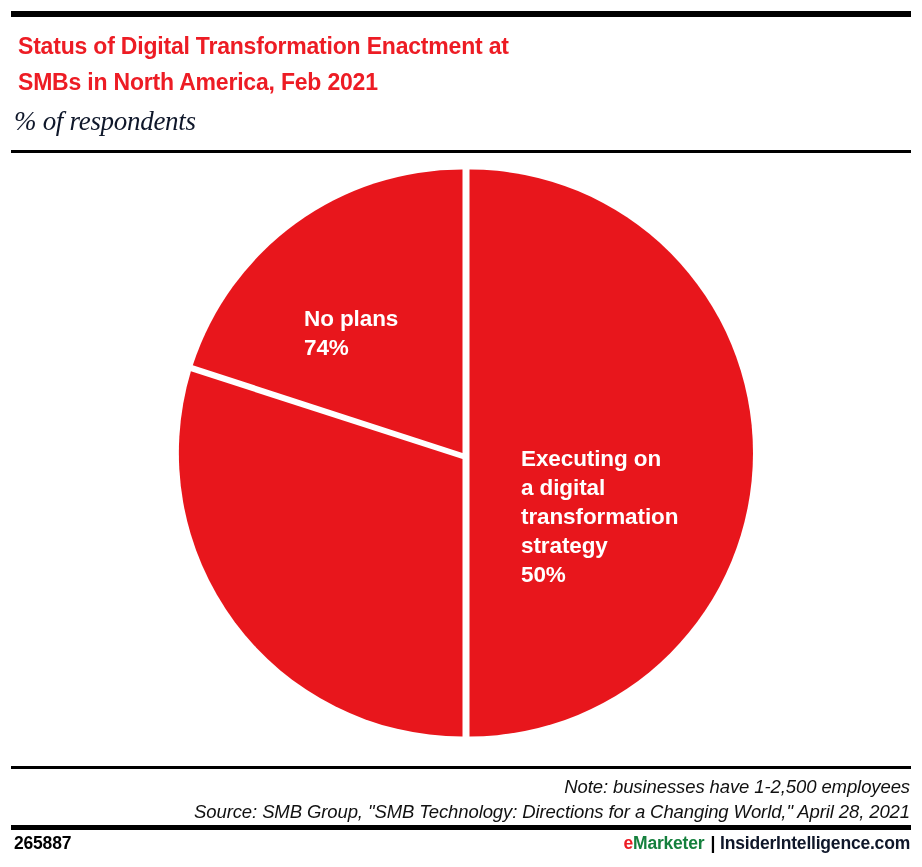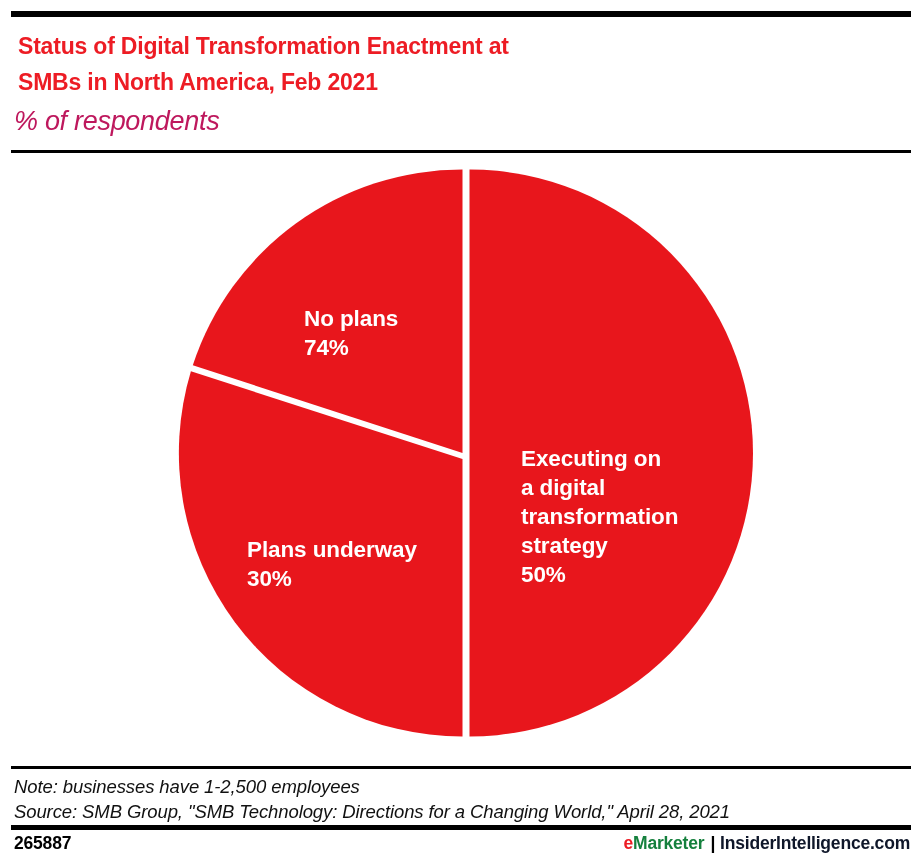--- a/index.html
+++ b/index.html
@@ -40,28 +40,28 @@
     color: #ED1C24;
     font-size: 23px;
     font-weight: bold;
     line-height: 36px;
     letter-spacing: -0.2px;
     margin: 4px;
     white-space: pre-line;
     font-family: "Liberation Sans", sans-serif;
   }
   #chart-subtitle {
-    color: #be185d;
+    color: #0f172a;
     font-size: 27px;
     font-style: italic;
     font-weight: normal;
     line-height: 34px;
     margin: 4px 0 0 0;
     letter-spacing: -0.3px;
-    font-family: Liberation Sans, sans-serif;
+    font-family: Liberation Serif, serif;
   }
   #header-rule-bottom {
     position: absolute;
     left: 11px;
     top: 150px;
     width: 900px;
     height: 2.5px;
     background: #000000;
   }
 
@@ -100,20 +100,21 @@
     top: 766px;
     width: 900px;
     height: 2.5px;
     background: #000000;
   }
   #footer-notes {
     position: absolute;
     left: 14px;
     top: 774px;
     width: 896px;
+    text-align: right;
   }
   .footer-note-line {
     color: #111111;
     font-size: 18.5px;
     font-style: italic;
     line-height: 25px;
     letter-spacing: -0.1px;
     font-family: "Liberation Sans", sans-serif;
   }
   #footer-rule-bottom {
@@ -178,22 +179,20 @@
       <path fill="#E8161C" d="M 469.5 13.5 A 283.5 283.5 0 0 1 469.5 580.5 L 469.5 13.5 Z"></path>
 
       <path fill="#E8161C" d="M 462.5 297 L 192.8 209.3 A 283.5 283.5 0 0 1 462.5 13.5 Z"></path>
 
       <path fill="#E8161C" d="M 462.5 303 L 462.5 580.5 A 283.5 283.5 0 0 1 190.9 215.3 Z"></path>
     </svg>
 
     <div class="slice-label" id="label-no-plans">No plans
 74%</div>
 
-    <div class="slice-label" id="label-underway">Plans underway
-30%</div>
 
     <div class="slice-label" id="label-executing">Executing on
 a digital
 transformation
 strategy
 50%</div>
   </div>
 
   <div id="footer-rule-top"></div>
 

